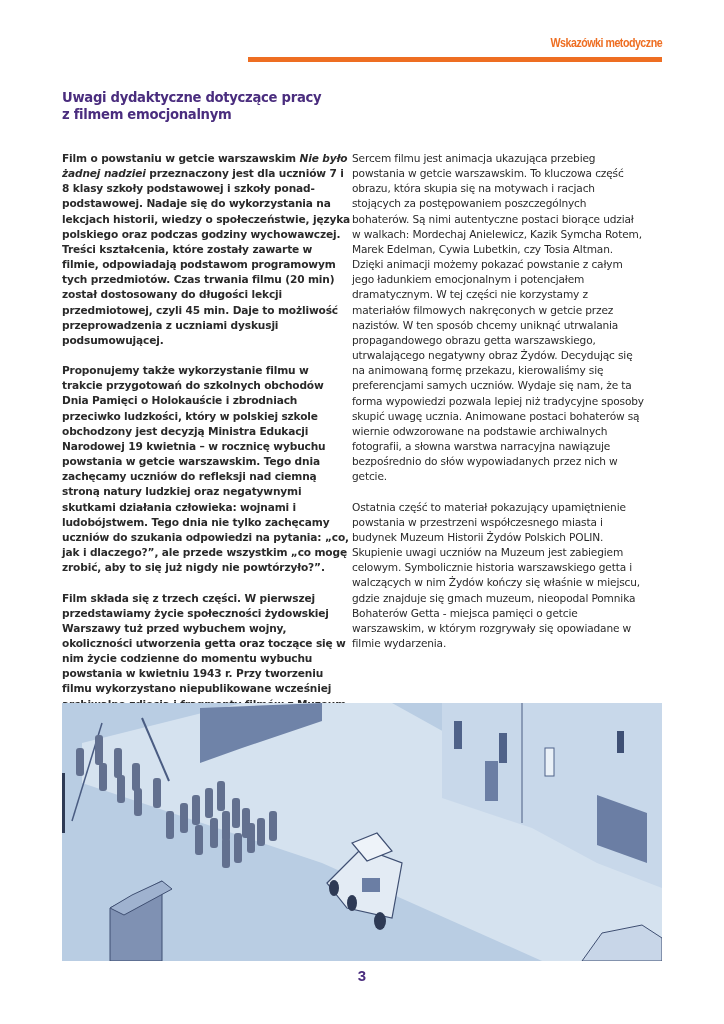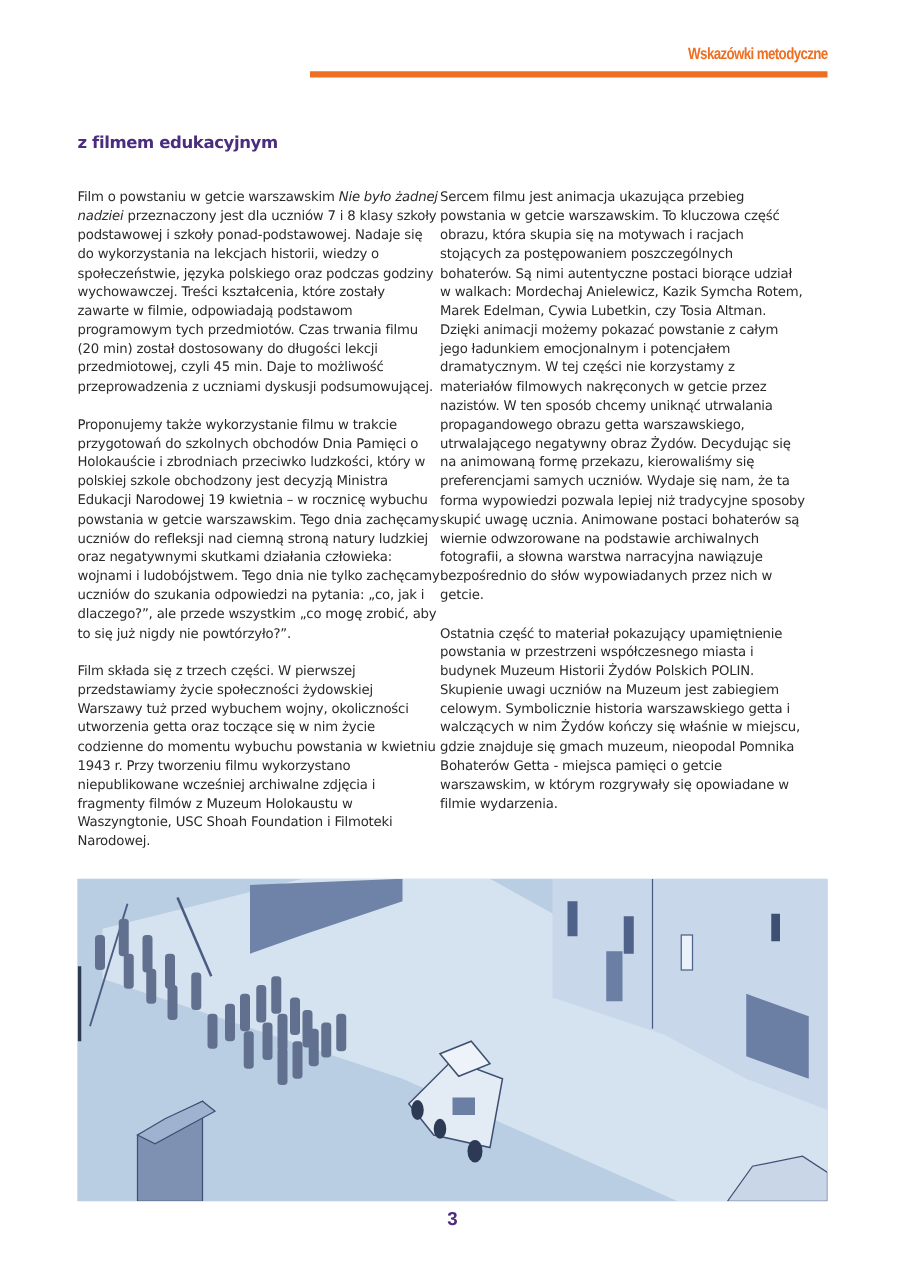--- a/index.html
+++ b/index.html
@@ -5,39 +5,39 @@
     html, body { margin: 0; padding: 0; background: #ffffff; }
     body { width: 724px; height: 1024px; position: relative; overflow: hidden;
            font-family: "DejaVu Sans", sans-serif; color: #2a2a2a; }
     .section-label { position: absolute; right: 62px; top: 35px; font-family: "Liberation Sans", sans-serif;
            font-weight: bold; font-size: 13px; color: #ee6e22; letter-spacing: -0.6px; transform: scaleX(0.82); transform-origin: right center; }
     .rule { position: absolute; left: 248px; top: 57px; width: 414px; height: 5px; background: #ee6e22; }
     .heading { position: absolute; left: 62px; top: 89px; width: 300px; margin: 0;
            font-family: "DejaVu Sans", sans-serif; font-weight: bold; font-size: 13.2px; line-height: 17px;
            color: #4a2d7e; letter-spacing: -0.3px; }
     .col { position: absolute; top: 151px; font-size: 10.6px; line-height: 15.15px; letter-spacing: -0.15px; }
-    .col-left { left: 62px; width: 290px; }
+    .col-left { left: 62px; width: 290px; font-weight: bold; }
     .col-right { left: 352px; width: 292px; }
     .col p { margin: 0 0 15.15px 0; }
     .col em { font-style: italic; }
     .figure { position: absolute; left: 62px; top: 703px; width: 600px; height: 258px; overflow: hidden;
            background: #b8cbe0; }
     .figure svg { display: block; width: 600px; height: 258px; }
     .page-num { position: absolute; left: 0; width: 724px; top: 967px; text-align: center;
            font-family: "Liberation Sans", sans-serif; font-weight: bold; font-size: 15px; color: #4a2d7e; }
   </style>
 </head>
 <body>
 
 <div class="section-label">Wskazówki metodyczne</div>
 <div class="rule"></div>
 
 <h1 class="heading">
-  <br>
-  <span>z filmem edukacyjnym</span>
+  <span>Uwagi dydaktyczne dotyczące pracy</span><br>
+  <span>z filmem emocjonalnym</span>
 </h1>
 
 <div class="col col-left">
   <p><span>Film o powstaniu w getcie warszawskim </span><em>Nie było żadnej nadziei</em><span> przeznaczony jest dla uczniów 7 i 8 klasy szkoły podstawowej i szkoły ponad-podstawowej. Nadaje się do wykorzystania na lekcjach historii, wiedzy o społeczeństwie, języka polskiego oraz podczas godziny wychowawczej. Treści kształcenia, które zostały zawarte w filmie, odpowiadają podstawom programowym tych przedmiotów. Czas trwania filmu (20 min) został dostosowany do długości lekcji przedmiotowej, czyli 45 min. Daje to możliwość przeprowadzenia z uczniami dyskusji podsumowującej.</span></p>
   <p>Proponujemy także wykorzystanie filmu w trakcie przygotowań do szkolnych obchodów Dnia Pamięci o Holokauście i zbrodniach przeciwko ludzkości, który w polskiej szkole obchodzony jest decyzją Ministra Edukacji Narodowej 19 kwietnia – w rocznicę wybuchu powstania w getcie warszawskim. Tego dnia zachęcamy uczniów do refleksji nad ciemną stroną natury ludzkiej oraz negatywnymi skutkami działania człowieka: wojnami i ludobójstwem. Tego dnia nie tylko zachęcamy uczniów do szukania odpowiedzi na pytania: „co, jak i dlaczego?”, ale przede wszystkim „co mogę zrobić, aby to się już nigdy nie powtórzyło?”.</p>
   <p>Film składa się z trzech części. W pierwszej przedstawiamy życie społeczności żydowskiej Warszawy tuż przed wybuchem wojny, okoliczności utworzenia getta oraz toczące się w nim życie codzienne do momentu wybuchu powstania w kwietniu 1943 r. Przy tworzeniu filmu wykorzystano niepublikowane wcześniej archiwalne zdjęcia i fragmenty filmów z Muzeum Holokaustu w Waszyngtonie, USC Shoah Foundation i Filmoteki Narodowej.</p>
 </div>
 
 <div class="col col-right">
   <p>Sercem filmu jest animacja ukazująca przebieg powstania w getcie warszawskim. To kluczowa część obrazu, która skupia się na motywach i racjach stojących za postępowaniem poszczególnych bohaterów. Są nimi autentyczne postaci biorące udział w walkach: Mordechaj Anielewicz, Kazik Symcha Rotem, Marek Edelman, Cywia Lubetkin, czy Tosia Altman. Dzięki animacji możemy pokazać powstanie z całym jego ładunkiem emocjonalnym i potencjałem dramatycznym. W tej części nie korzystamy z materiałów filmowych nakręconych w getcie przez nazistów. W ten sposób chcemy uniknąć utrwalania propagandowego obrazu getta warszawskiego, utrwalającego negatywny obraz Żydów. Decydując się na animowaną formę przekazu, kierowaliśmy się preferencjami samych uczniów. Wydaje się nam, że ta forma wypowiedzi pozwala lepiej niż tradycyjne sposoby skupić uwagę ucznia. Animowane postaci bohaterów są wiernie odwzorowane na podstawie archiwalnych fotografii, a słowna warstwa narracyjna nawiązuje bezpośrednio do słów wypowiadanych przez nich w getcie.</p>

